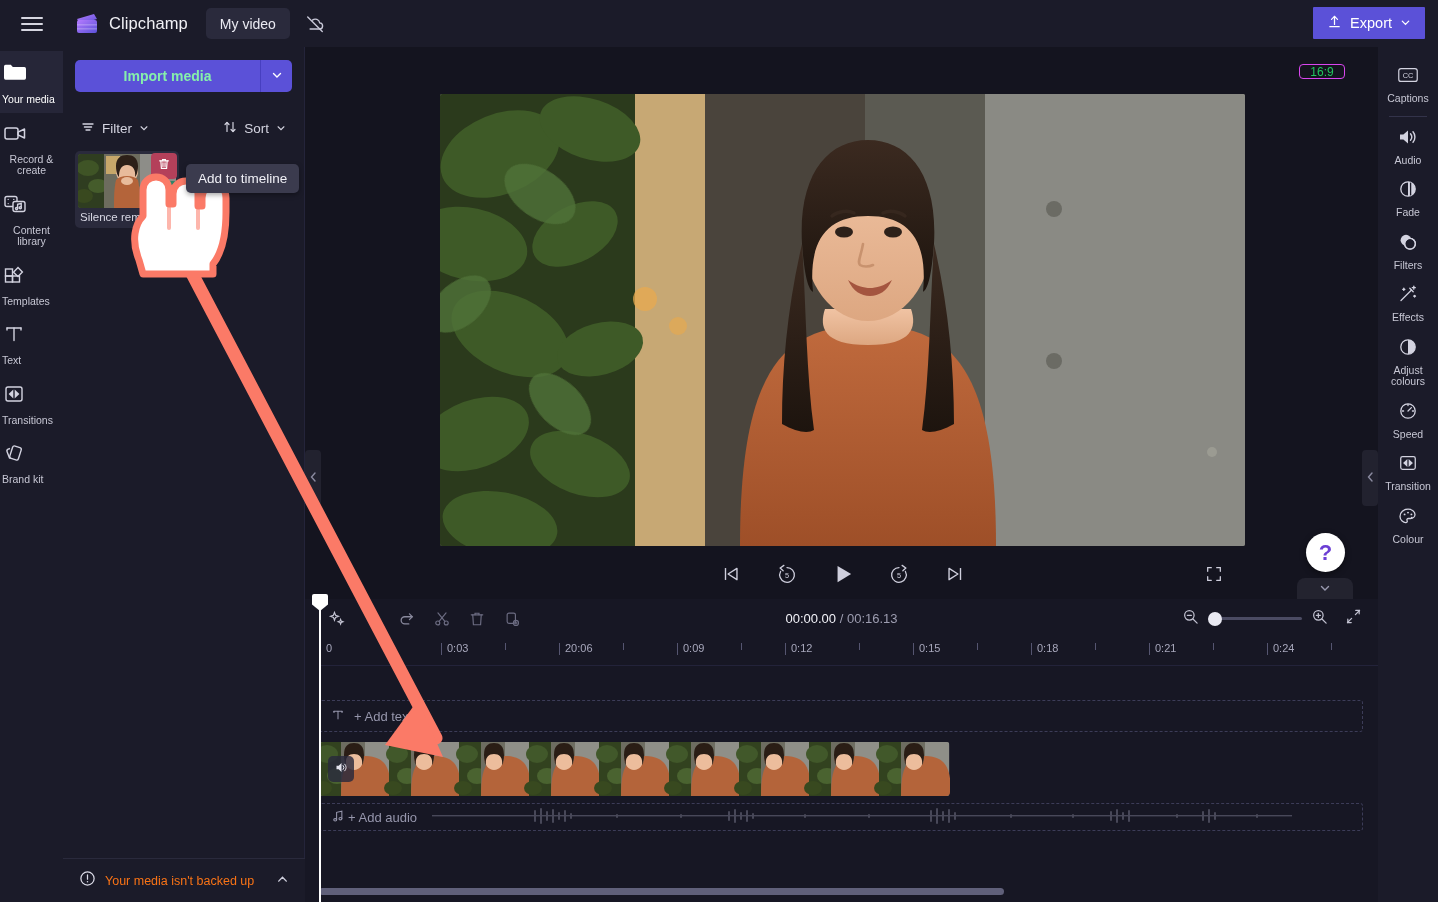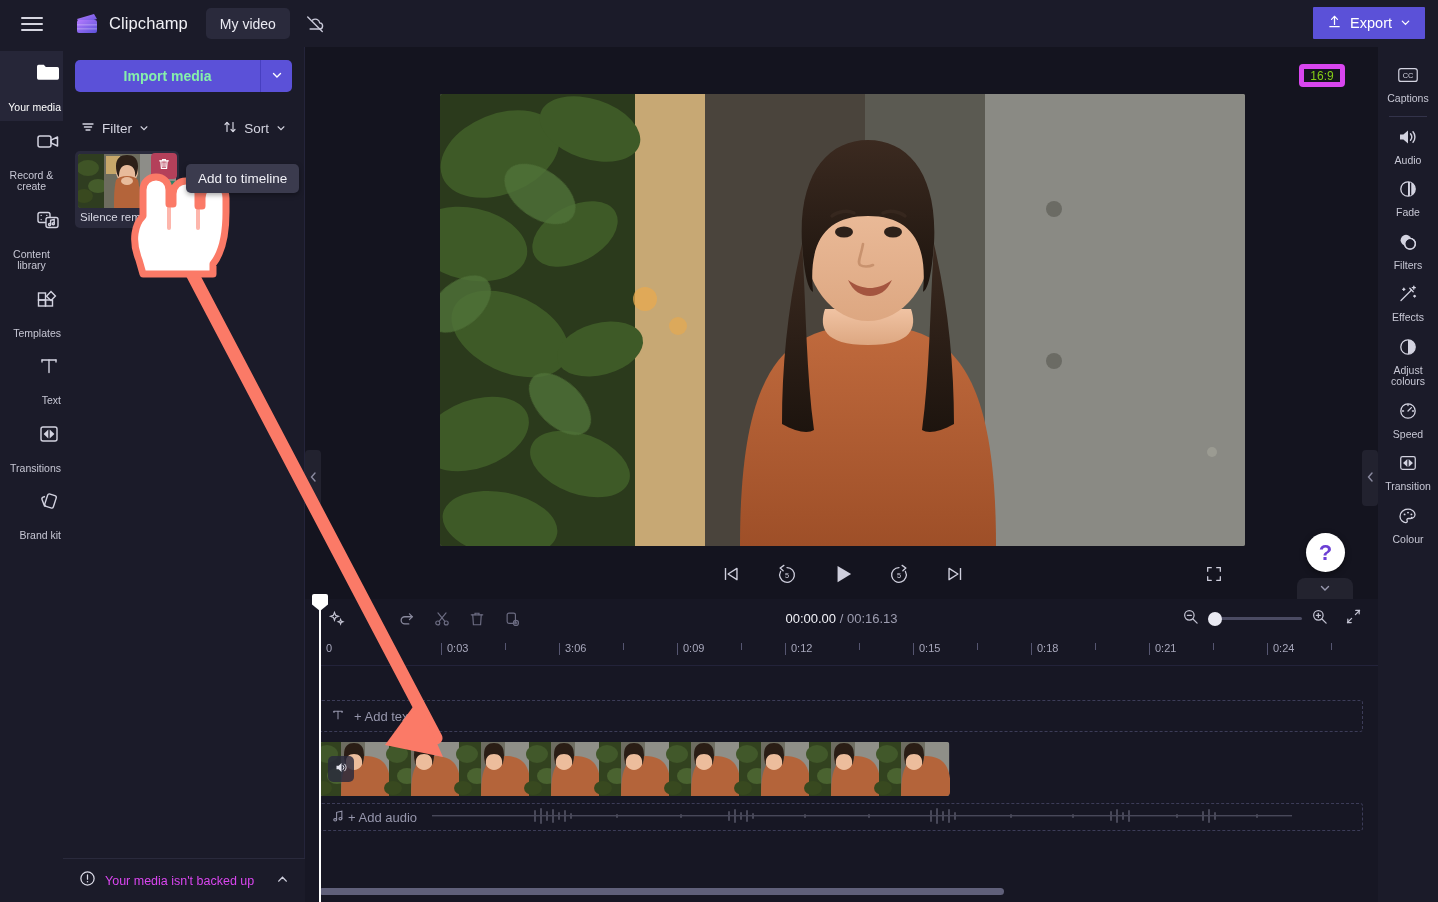--- a/index.html
+++ b/index.html
@@ -33,22 +33,22 @@
     background:#5b51d8; border-radius:1px; display:flex; align-items:center; gap:8px;
     font-size:14.5px; color:#fff; cursor:pointer; border:none;
   }
 
   
   .rail {
     position:absolute; left:0; top:47px; width:63px; height:855px;
     background:#1b1b29; display:flex; flex-direction:column; align-items:center; padding-top:4px;
   }
   .rail-item {
-    width:63px; padding:9px 2px 7px; display:flex; flex-direction:column; align-items:flex-end;
-    gap:14px; cursor:pointer; color:#b9b9c8;
+    width:63px; padding:9px 2px 7px; display:flex; flex-direction:column; align-items:flex-start;
+    gap:6px; cursor:pointer; color:#b9b9c8;
   }
   .rail-item.active { background:#262638; color:#fff; }
   .rail-item .lbl { font-size:10.5px; line-height:11.5px; text-align:center; color:#c7c7d4; }
   .rail-item.active .lbl { color:#ffffff; }
 
   
   .panel {
     position:absolute; left:63px; top:47px; width:242px; height:855px;
     background:#1b1b29; border-right:1px solid #24243a;
   }
@@ -78,28 +78,28 @@
     display:flex; align-items:center; justify-content:center; cursor:pointer;
   }
   .act-del { top:2px; background:#b4405a; }
   .act-add { top:30px; background:#2e8468; }
 
   .backup-bar {
     position:absolute; left:0; bottom:0; width:242px; height:44px;
     background:#1b1b29; border-top:1px solid #2a2a3c;
     display:flex; align-items:center; gap:9px; padding:0 16px; cursor:pointer;
   }
-  .backup-bar .txt { font-size:12.5px; color:#d946ef; }
+  .backup-bar .txt { font-size:12.5px; color:#f97316; }
 
   
   .stage { position:absolute; left:305px; top:47px; width:1073px; height:552px; background:#14141f; }
   .ratio-pill {
-    position:absolute; right:33px; top:17px; width:46px; height:23px;
-    border:5px solid #d946ef; border-radius:4px; display:flex; align-items:center; justify-content:center;
-    font-size:12px; color:#84cc16; cursor:pointer;
+    position:absolute; right:33px; top:17px; width:46px; height:15px;
+    border:1px solid #d946ef; border-radius:4px; display:flex; align-items:center; justify-content:center;
+    font-size:12px; color:#22c55e; cursor:pointer;
   }
   .video-wrap {
     position:absolute; left:135px; top:47px; width:805px; height:452px;
     border-radius:2px; overflow:hidden; background:#0a0a0a;
   }
   .pcontrols {
     position:absolute; left:135px; top:505px; width:805px; height:44px;
     display:flex; align-items:center; justify-content:center; gap:26px;
   }
   .pbtn { width:30px; height:30px; display:flex; align-items:center; justify-content:center; cursor:pointer; color:#cfcfdd; }
@@ -764,21 +764,21 @@
               <path d="M15 6.2V2.6h-3.6"></path>
           </svg>
         </span>
       </div>
     </div>
 
     <div class="ruler">
       <span class="tick" style="left:7px;">0</span>
       <span class="tick" style="left:128px;">0:03</span>
       <span class="tick minor" style="left:186px;"></span>
-      <span class="tick" style="left:246px;">3:06</span>
+      <span class="tick" style="left:246px;">20:06</span>
       <span class="tick minor" style="left:304px;"></span>
       <span class="tick" style="left:364px;">0:09</span>
       <span class="tick minor" style="left:422px;"></span>
       <span class="tick" style="left:472px;">0:12</span>
       <span class="tick minor" style="left:540px;"></span>
       <span class="tick" style="left:600px;">0:15</span>
       <span class="tick minor" style="left:658px;"></span>
       <span class="tick" style="left:718px;">0:18</span>
       <span class="tick minor" style="left:776px;"></span>
       <span class="tick" style="left:836px;">0:21</span>

